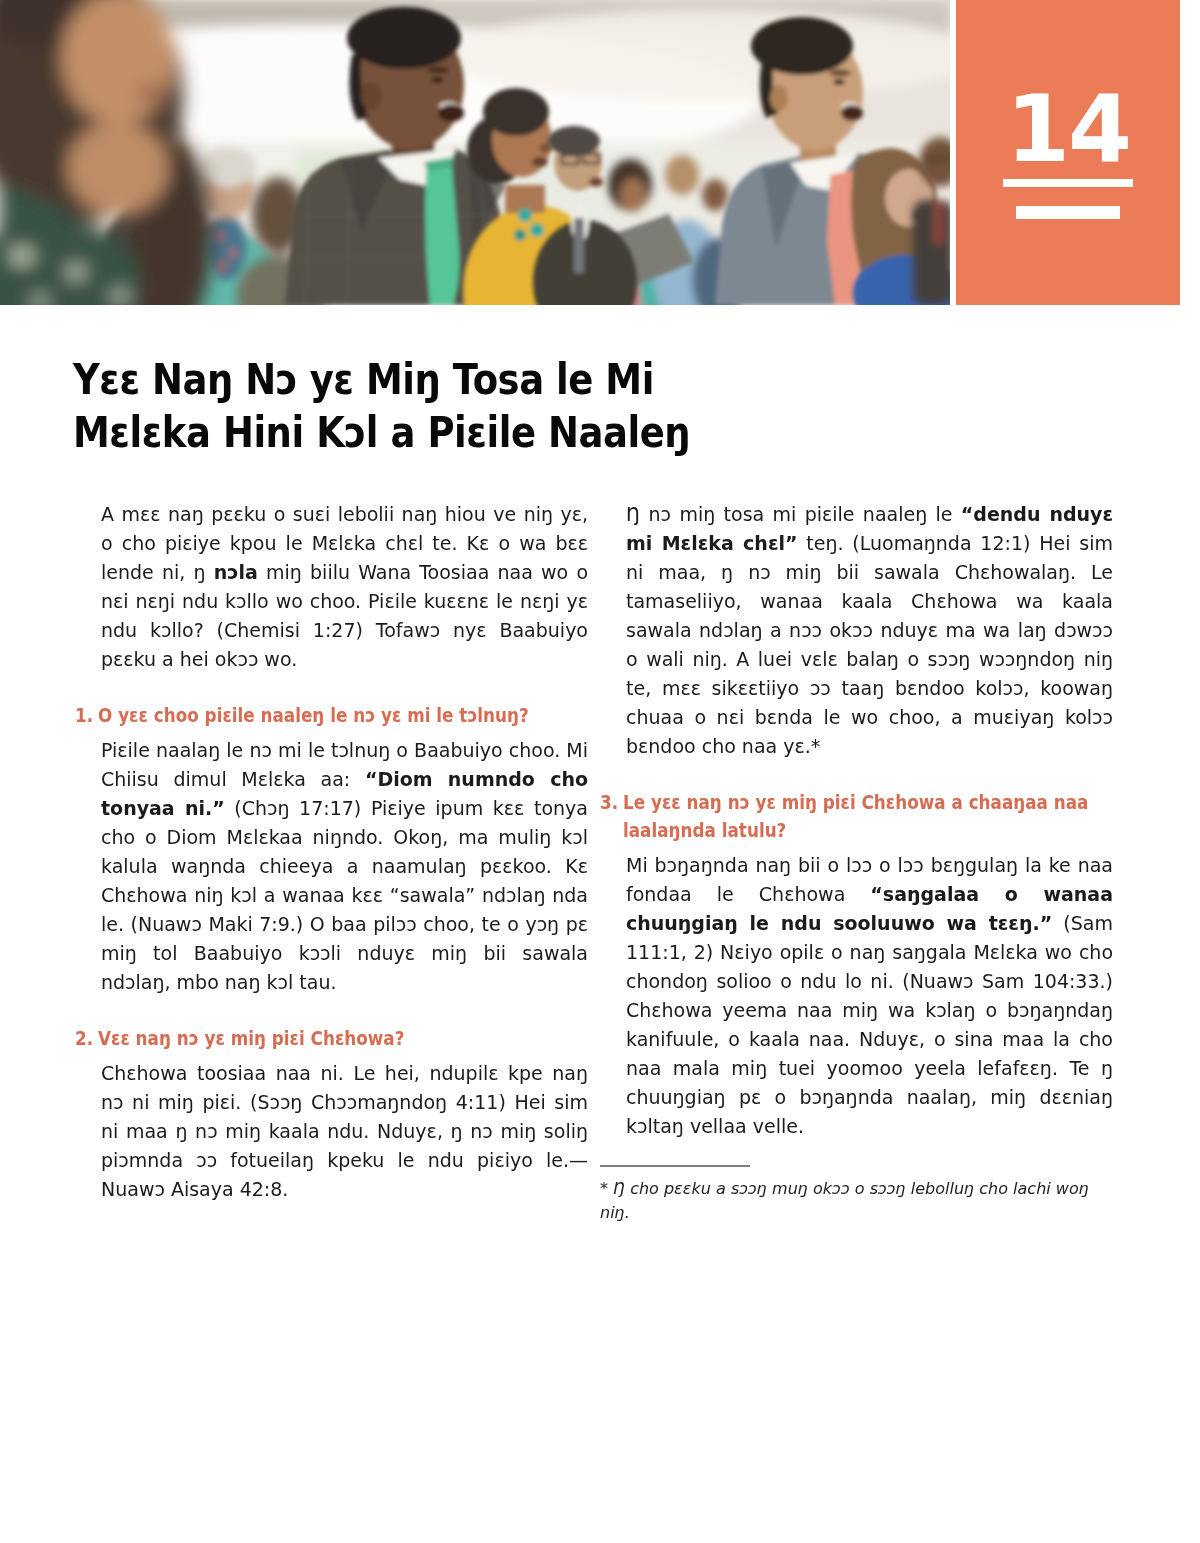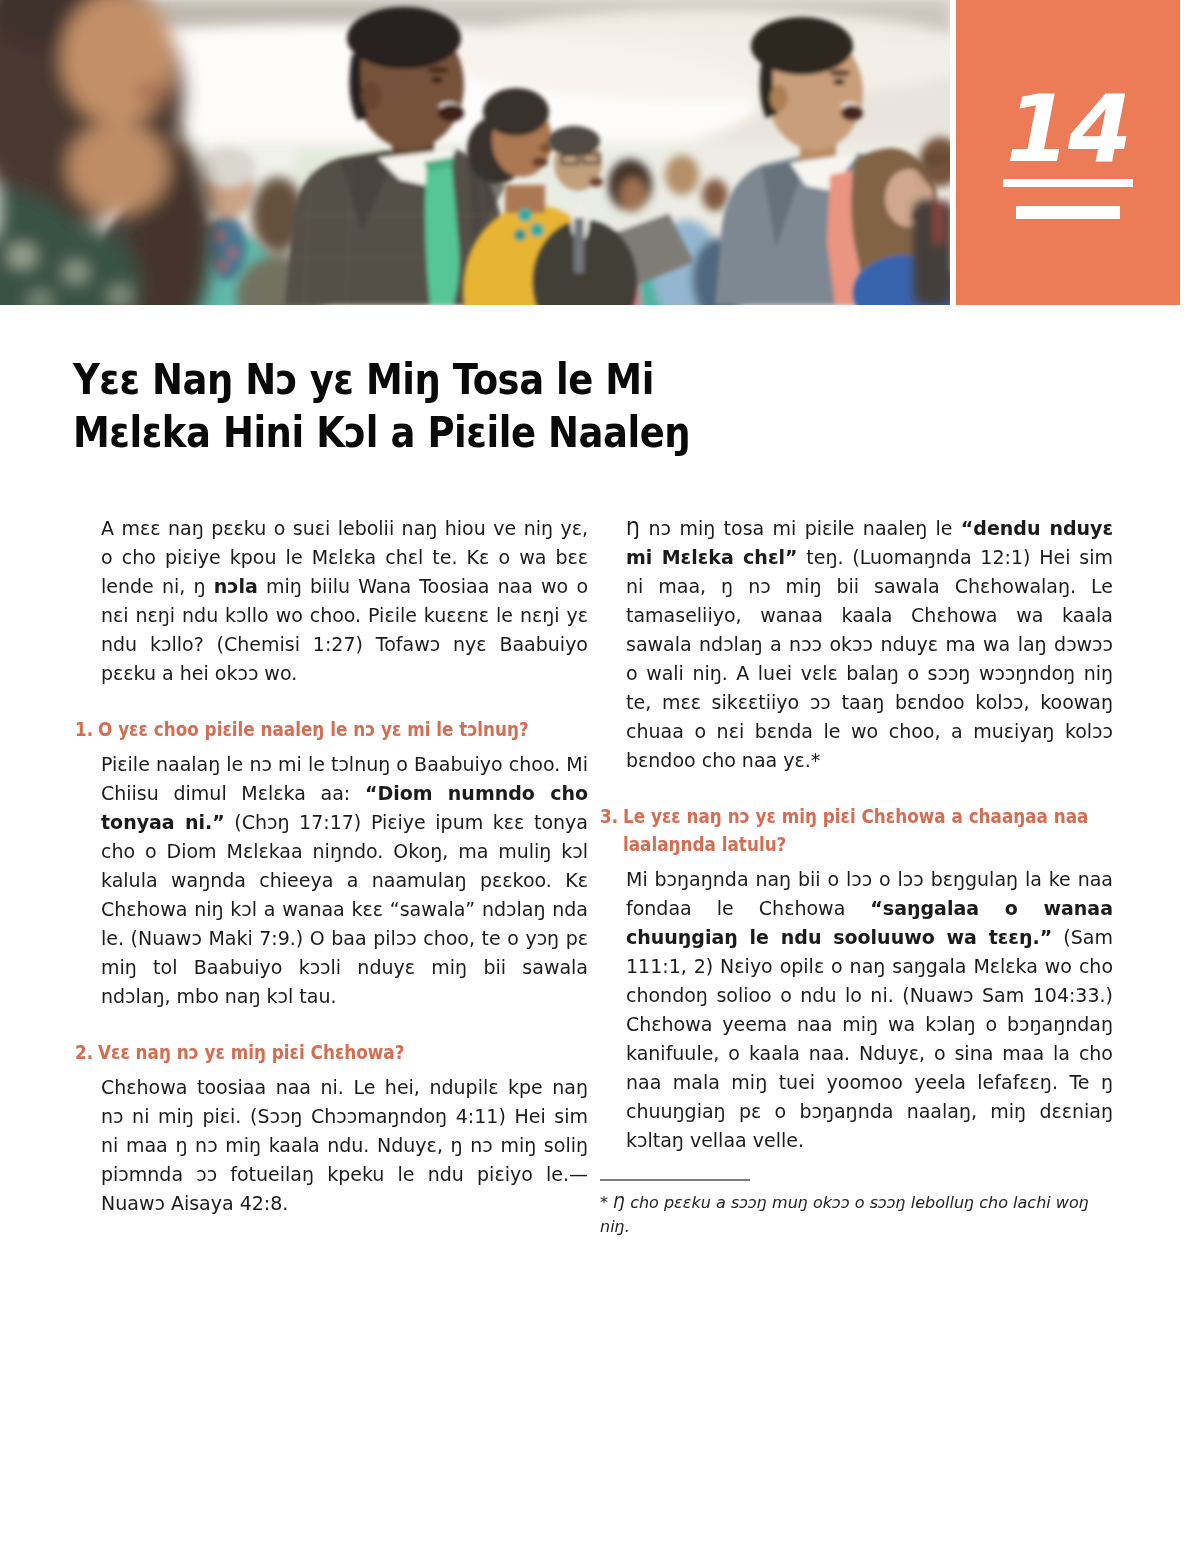--- a/index.html
+++ b/index.html
@@ -6,37 +6,37 @@
   .page {
     position:relative; width:1200px; height:1543px; background:#ffffff;
     overflow:hidden; font-family:"DejaVu Sans", sans-serif; color:var(--text,#1b1b1b);
   }
   
   .hero { position:absolute; left:0; top:0; width:1200px; height:305px; }
   .hero svg { position:absolute; left:0; top:0; width:950px; height:305px; display:block; }
   .badge {
     position:absolute; left:956px; top:0; width:224px; height:305px;
     background:var(--badge,#ec7b58); display:flex; flex-direction:column;
-    align-items:center; justify-content:center;font-style:italic;
+    align-items:center; justify-content:center;
   }
   .lesson-number {
     font-size:92px; font-weight:bold; color:#ffffff; line-height:0.96;
     border-bottom:8px solid #ffffff; padding:0 3px 5px; letter-spacing:-2px;
   }
   .lesson-bar { width:104px; height:13px; background:#ffffff; margin-top:19px; }
   
   h1.page-title {
     position:absolute; left:73px; top:305px; margin:0; padding-top:48px;
     font-size:42px; line-height:53px; letter-spacing:-0.5px; color:#090909;
     font-weight:bold; white-space:nowrap;
   }
   h1 .title-inner { display:inline-block; transform:scaleX(0.88); transform-origin:0 0; }
   
   .columns {
-    position:absolute; left:75px; top:514px; width:1055px;
+    position:absolute; left:75px; top:500px; width:1055px;
     display:flex; gap:12px; align-items:flex-start;
   }
   .column { width:513px; font-size:19px; line-height:29px; }
   .para { margin:0; padding-left:26px; text-align:justify; }
   .para .b { font-weight:bold; }
   .question {
     display:flex; margin:27px 0 7px; font-weight:bold; color:var(--question,#d66c52);
     width:113%; transform:scaleX(0.885); transform-origin:0 0; line-height:28px;
   }
   .q-num { flex:0 0 26px; }

